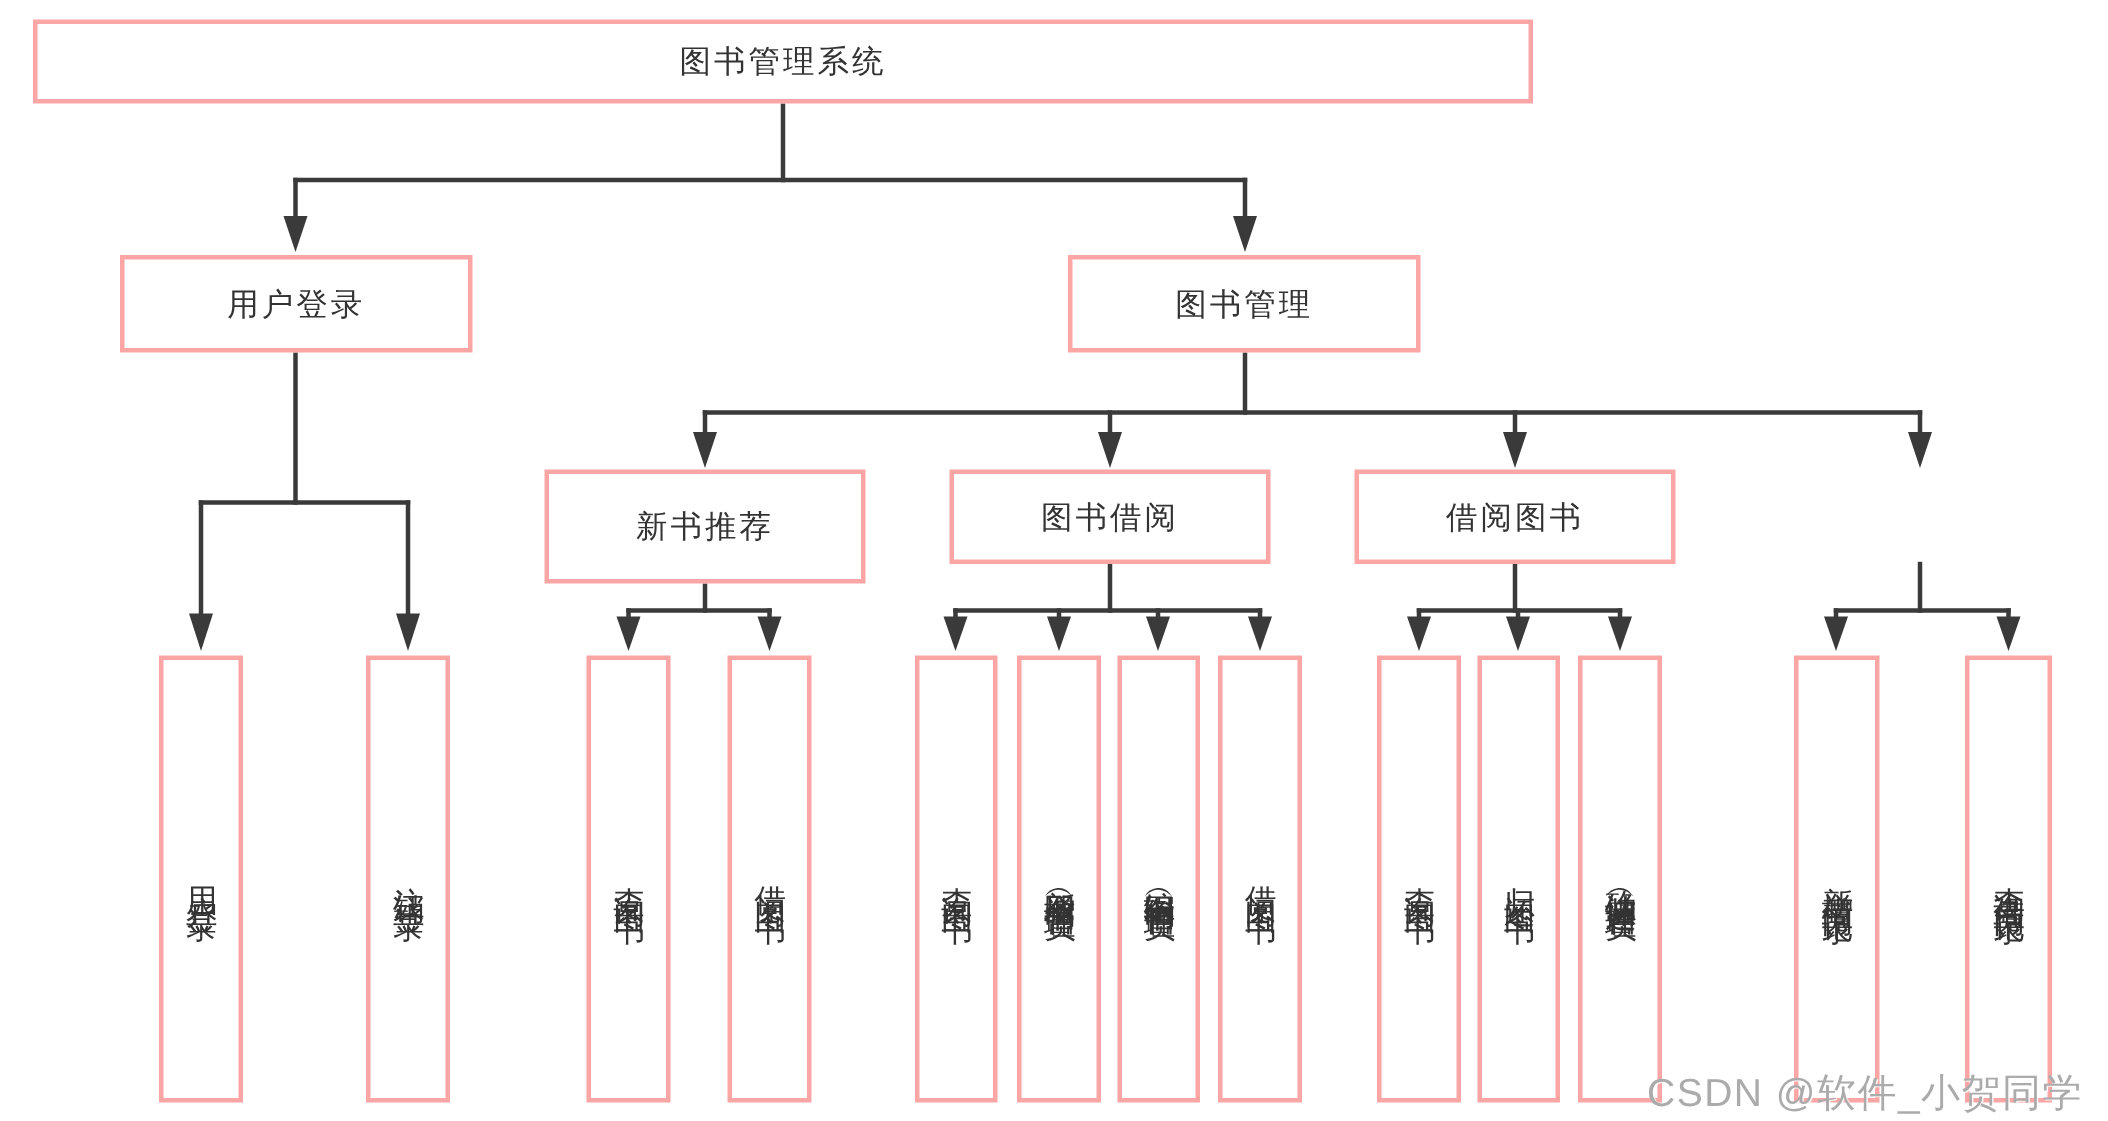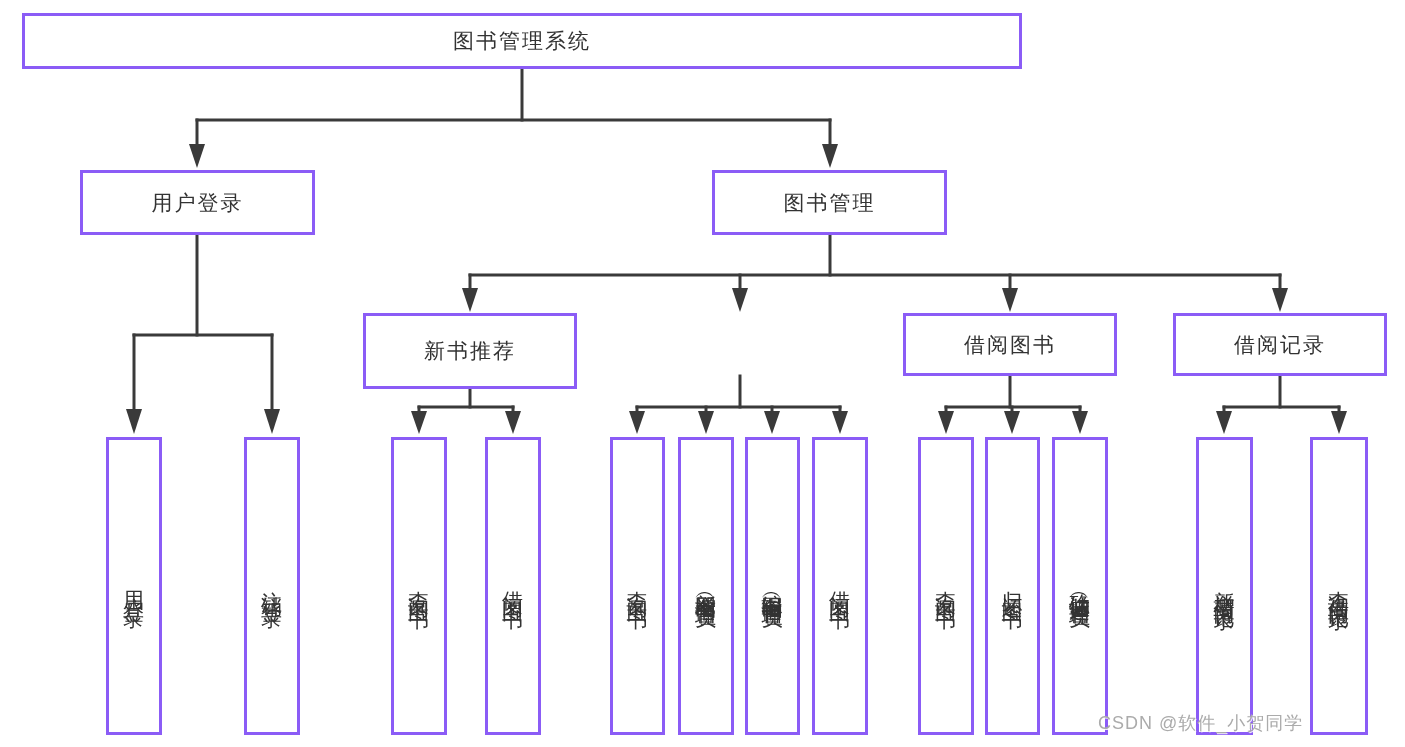--- a/index.html
+++ b/index.html
@@ -3,31 +3,31 @@
 <meta charset="utf-8">
 <style>
   html,body { margin:0; padding:0; background:#ffffff; }
   .canvas {
     position:relative; width:1405px; height:747px; background:#ffffff;
     font-family:"Liberation Sans","DejaVu Sans",sans-serif; overflow:hidden;
   }
   svg.wires { position:absolute; left:0; top:0; }
   .box {
     position:absolute; box-sizing:border-box; background:#ffffff;
-    border:3px solid #8b5cf6; color:#333333;
+    border:3px solid #fca5a5; color:#333333;
     display:flex; align-items:center; justify-content:center;
   }
   .box.h { font-size:21px; letter-spacing:2px; white-space:nowrap; }
   .box.v {
     writing-mode:vertical-rl; text-orientation:mixed;
     font-size:21px; letter-spacing:6px; line-height:1;
   }
   .box.v span { display:block; }
   .watermark {
-    position:absolute; left:1098px; top:711px; font-size:18px;
+    position:absolute; left:1098px; top:711px; font-size:26px;
     color:#ababab; letter-spacing:1px; white-space:nowrap; z-index:5;
     text-shadow:1px 1px 0 rgba(255,255,255,0.85);
   }
 </style>
 </head>
 <body>
 
 <div class="canvas">
 
   <svg class="wires" width="1405" height="747" stroke="#3a3a3a" stroke-width="3" fill="#3a3a3a" stroke-linecap="square">
@@ -97,25 +97,25 @@
   <div class="box h" style="left:80px;top:170px;width:235px;height:65px">
     <span>用户登录</span>
   </div>
   <div class="box h" style="left:712px;top:170px;width:235px;height:65px">
     <span>图书管理</span>
   </div>
 
   <div class="box h" style="left:363px;top:313px;width:214px;height:76px">
     <span>新书推荐</span>
   </div>
+  <div class="box h" style="left:633px;top:313px;width:214px;height:63px">
+    <span>图书借阅</span>
+  </div>
   <div class="box h" style="left:903px;top:313px;width:214px;height:63px">
     <span>借阅图书</span>
-  </div>
-  <div class="box h" style="left:1173px;top:313px;width:214px;height:63px">
-    <span>借阅记录</span>
   </div>
 
   <div class="box v" style="left:106px;top:437px;width:56px;height:298px">
     <span>用户登录</span>
   </div>
   <div class="box v" style="left:244px;top:437px;width:56px;height:298px">
     <span>注销登录</span>
   </div>
 
   <div class="box v" style="left:391px;top:437px;width:56px;height:298px">

